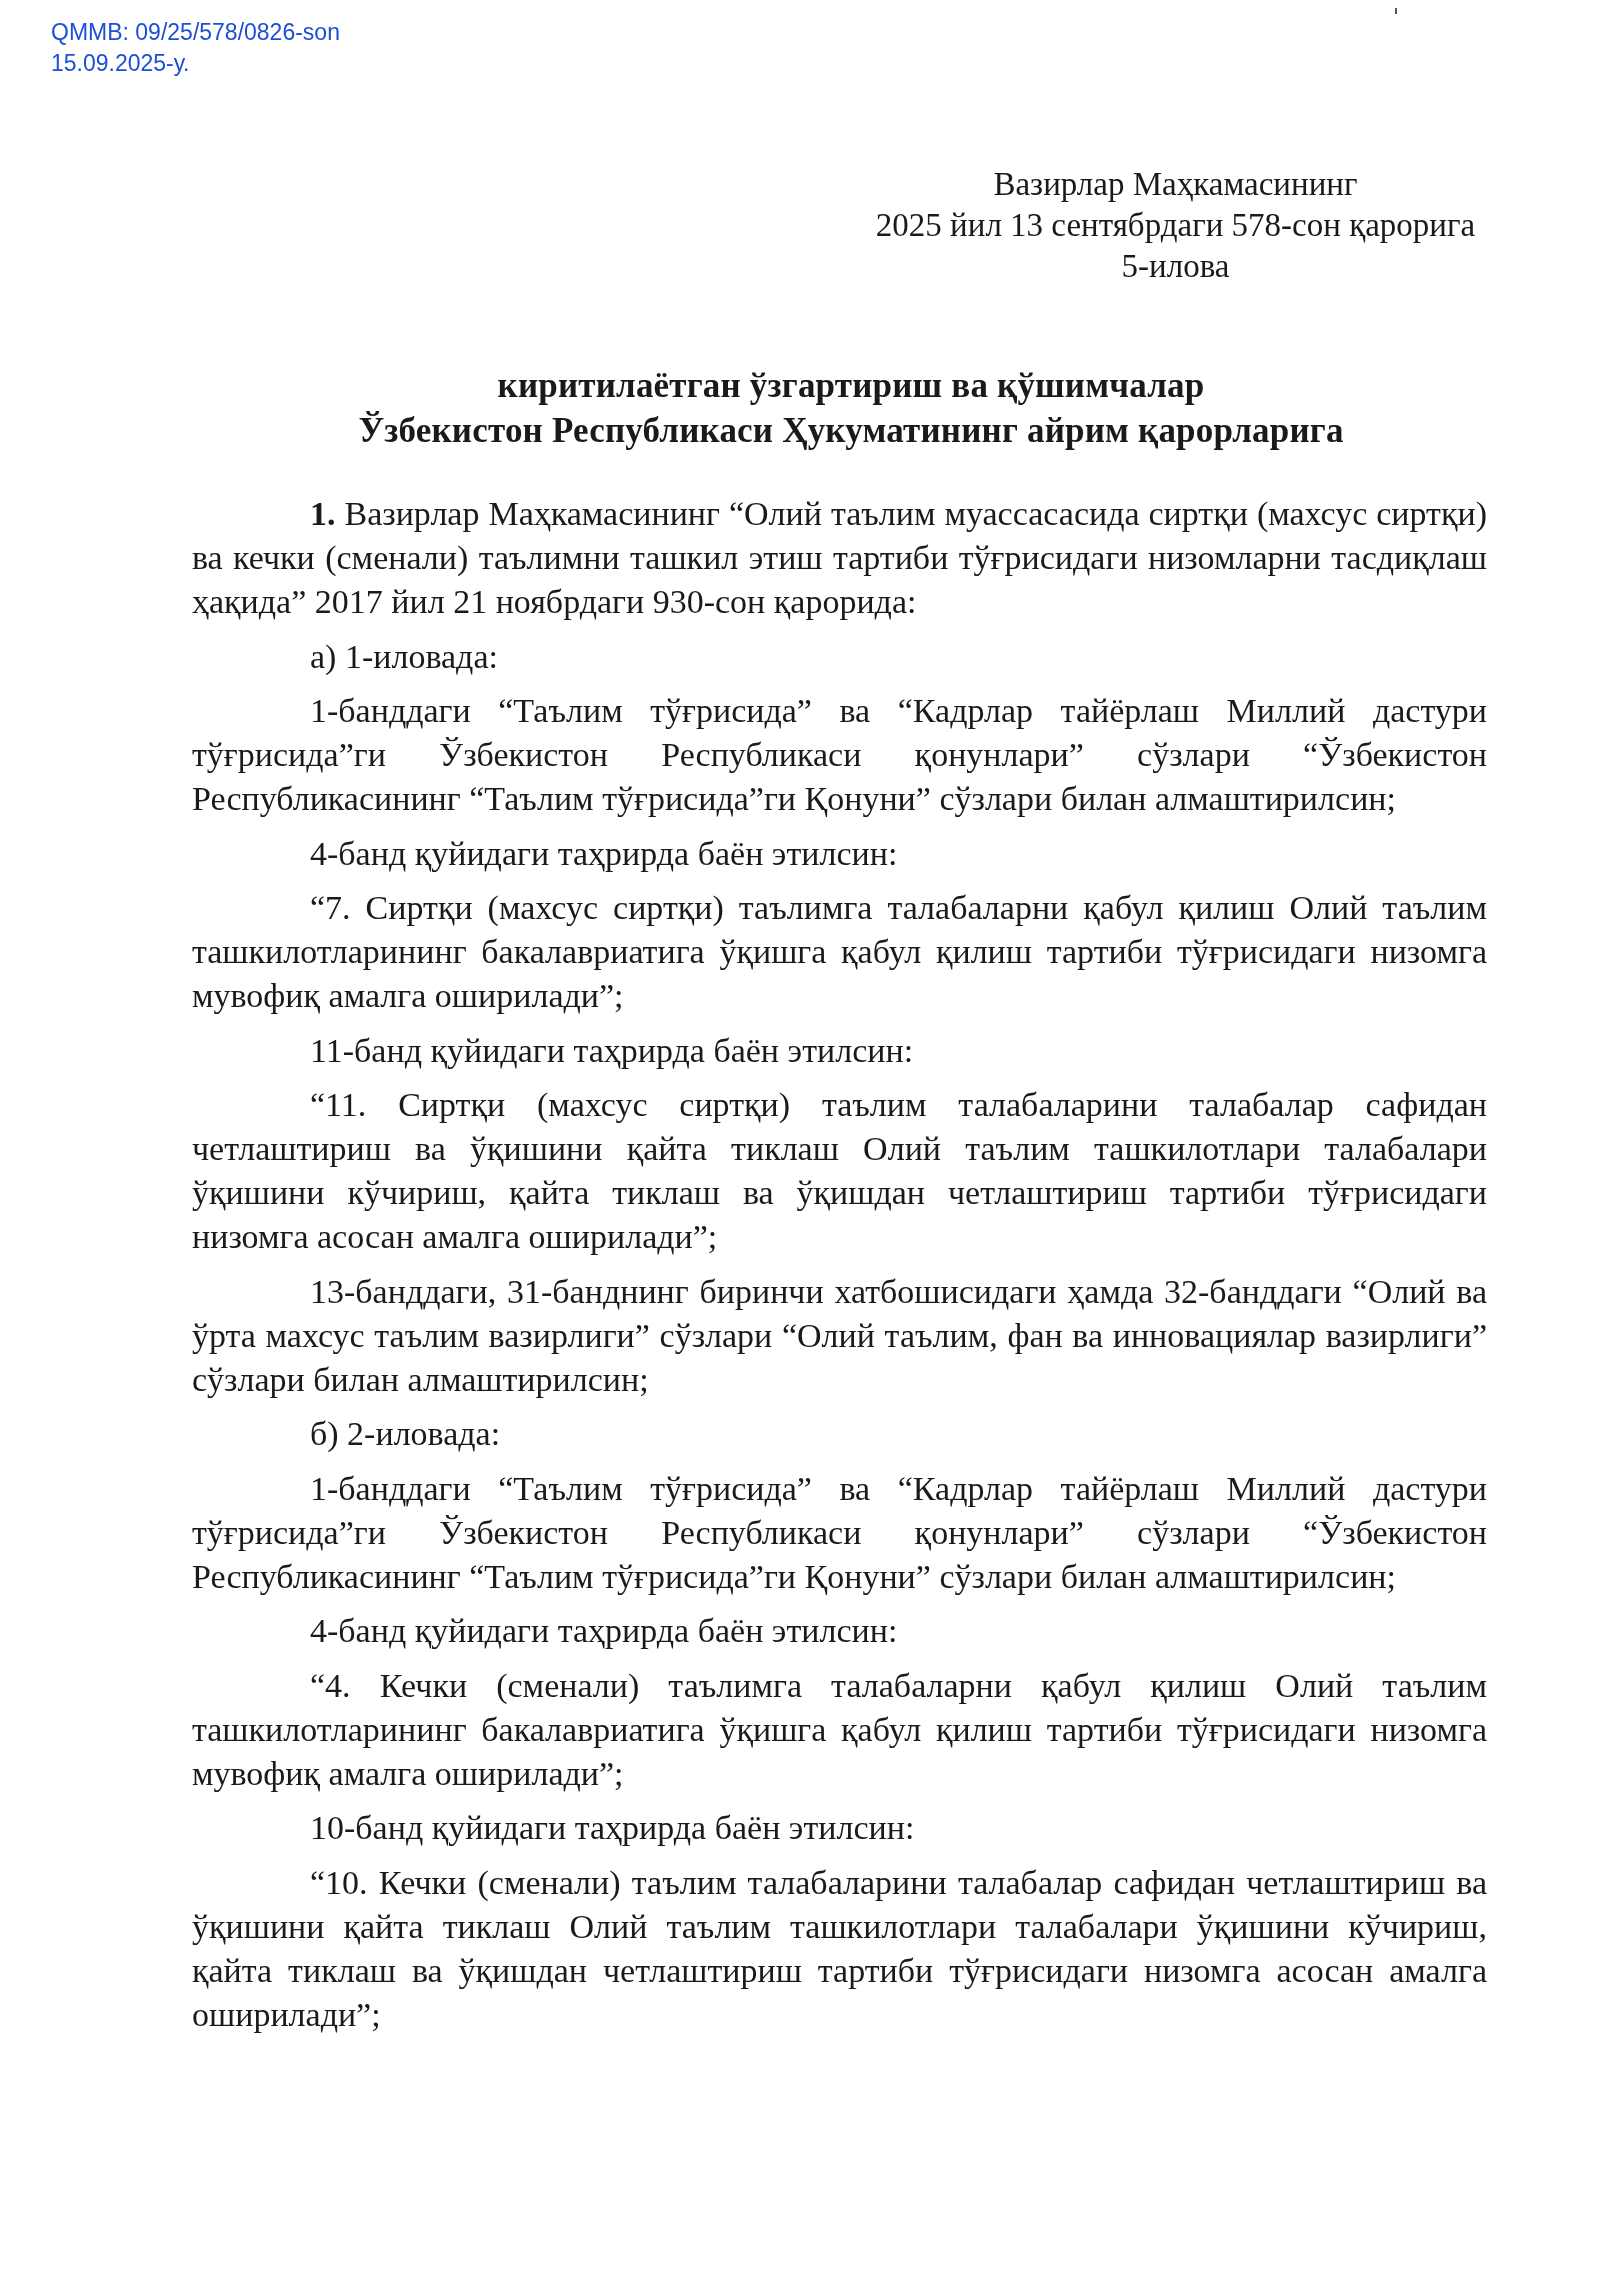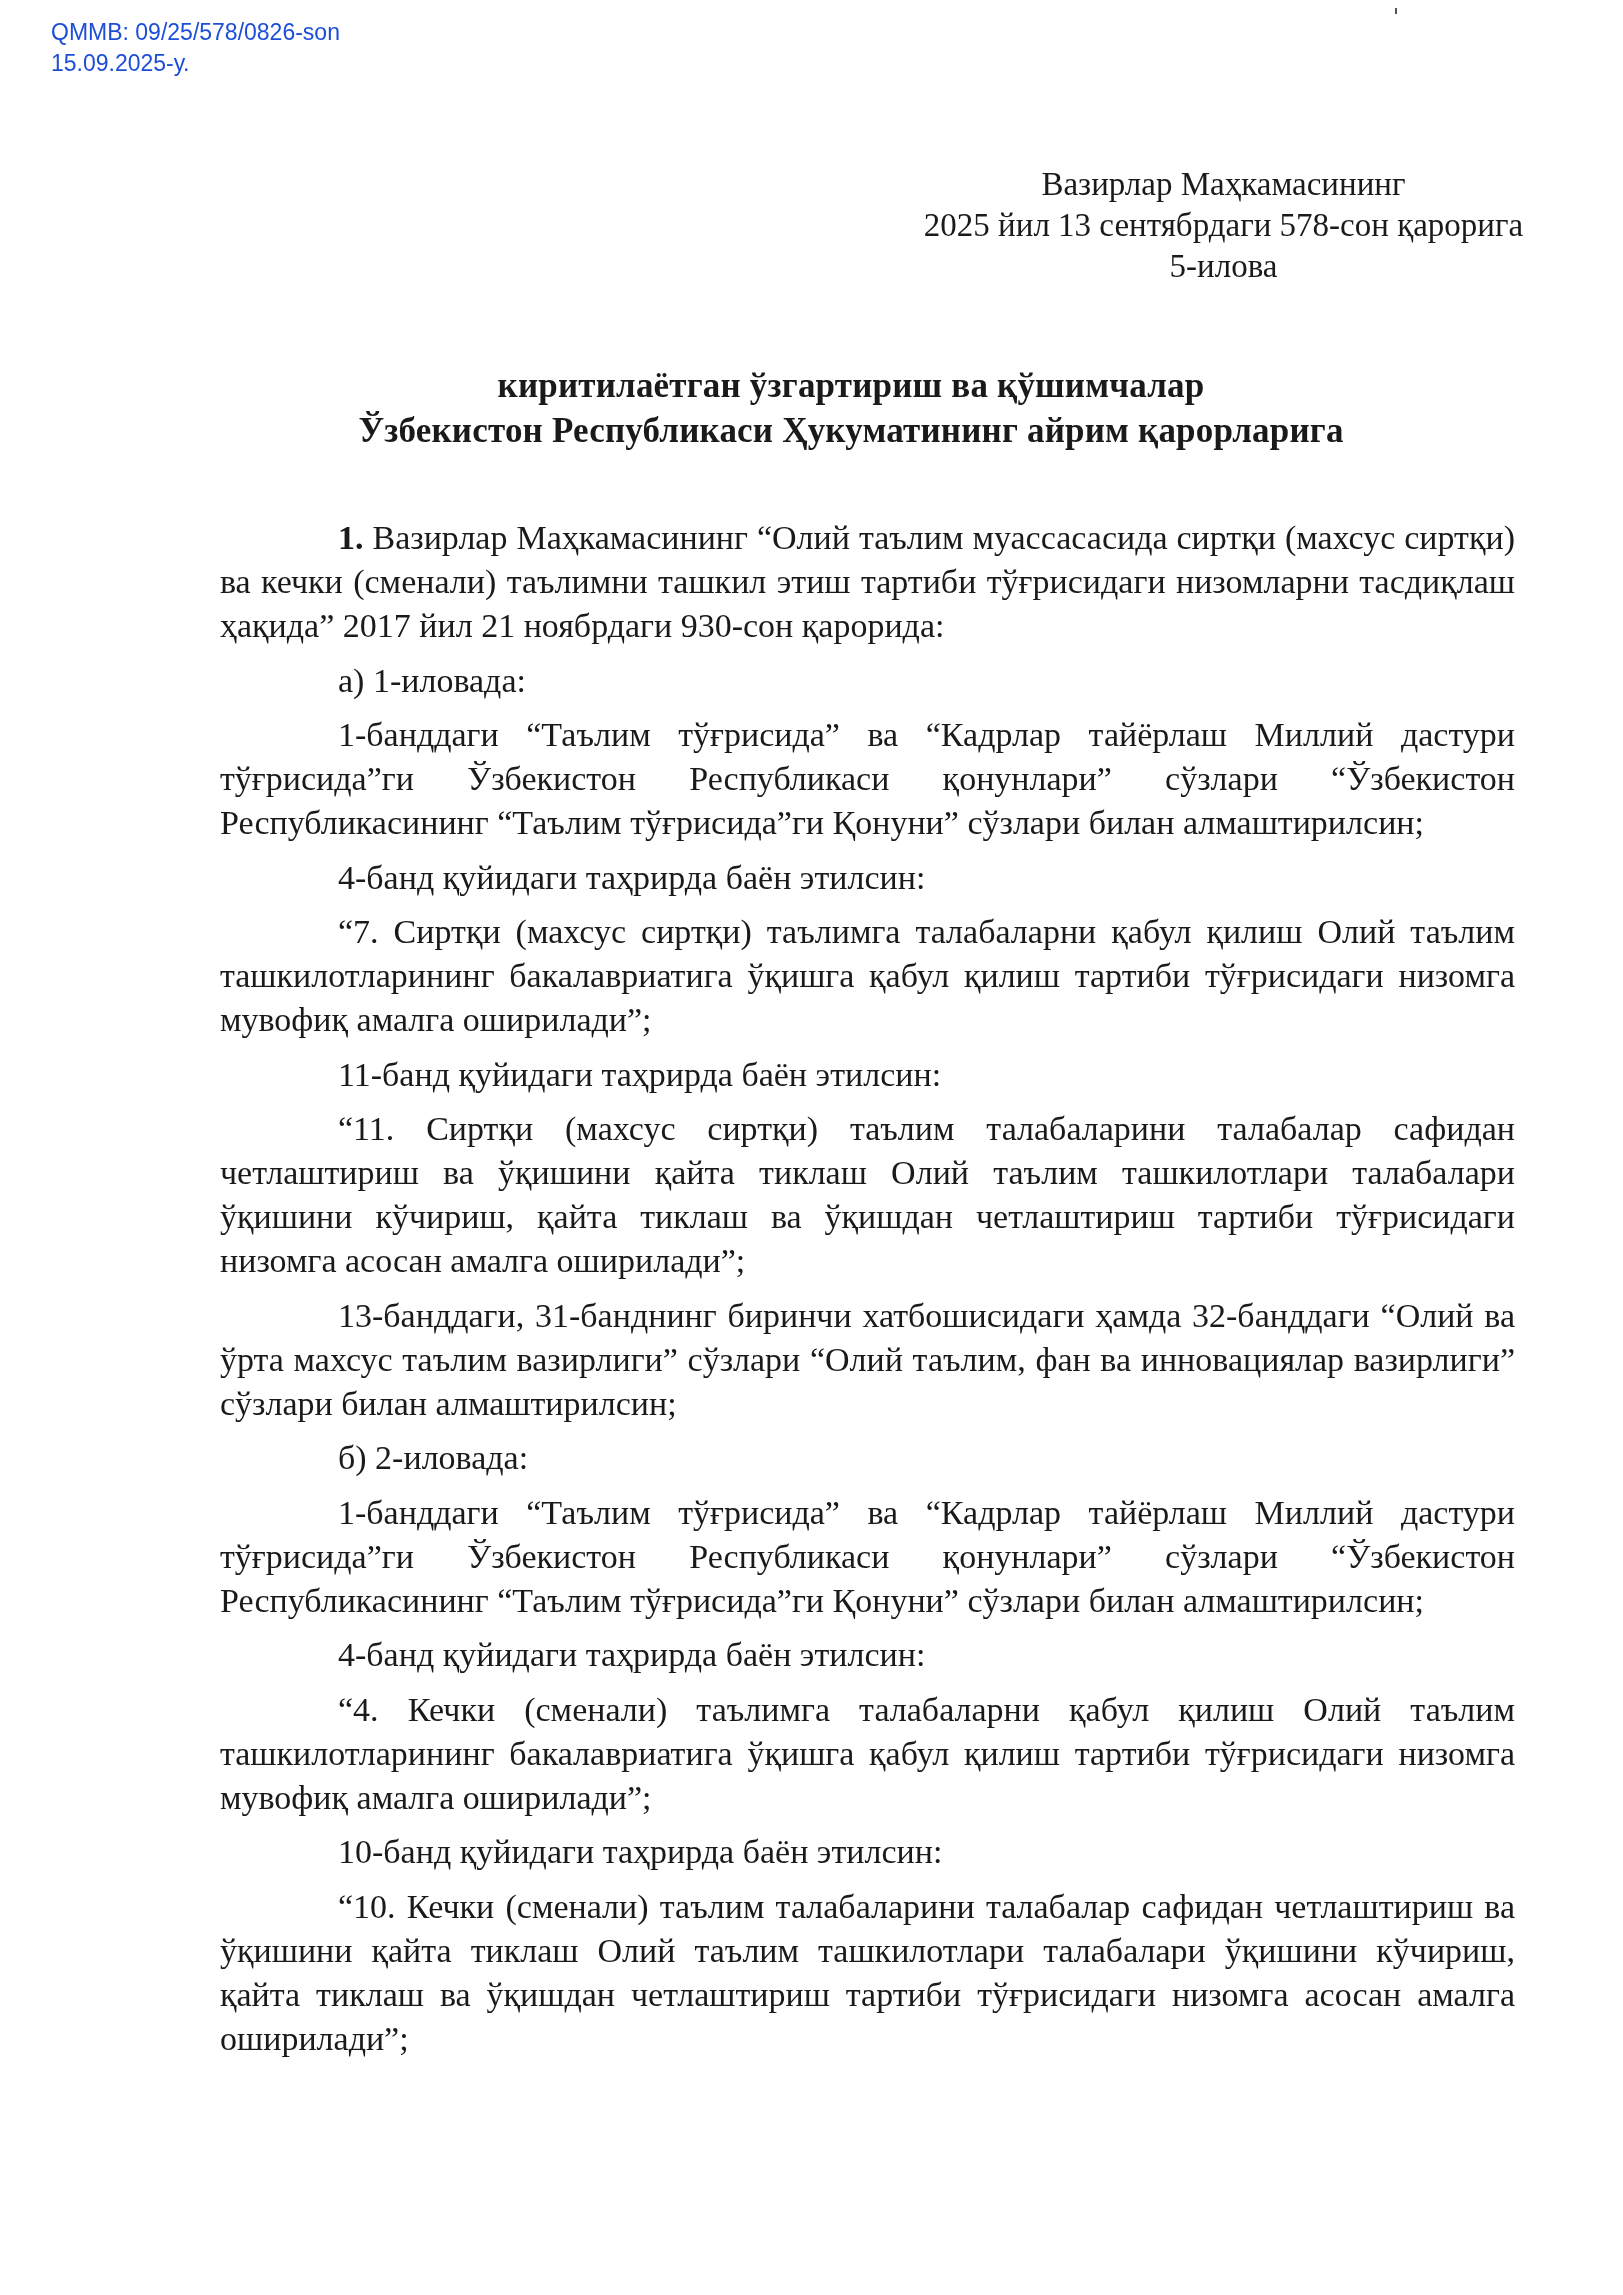--- a/index.html
+++ b/index.html
@@ -8,30 +8,30 @@
     position: absolute; left: 51px; top: 17px;
     font-family: "Liberation Sans", sans-serif;
     font-size: 23px; line-height: 31px; color: #1d4ed8;
   }
   .doc {
     position: absolute; left: 0; top: 0; width: 1623px;
     font-family: "Liberation Serif", serif; color: #1a1a1a;
   }
   .annex {
     position: absolute; left: 871px; top: 164px; width: 609px;
-    text-align: center; font-size: 33px; line-height: 41px; margin-left: 48px;
+    text-align: center; font-size: 33px; line-height: 41px;
   }
   .title {
     position: absolute; left: 275px; top: 363px; width: 1152px;
     text-align: center; font-weight: bold; font-size: 35px; line-height: 45px;
     letter-spacing: 0.2px;
   }
   .body {
-    position: absolute; left: 220px; top: 492px; width: 1295px;
-    font-size: 34px; line-height: 44px; text-align: justify; margin-top: 24px;
+    position: absolute; left: 192px; top: 492px; width: 1295px;
+    font-size: 34px; line-height: 44px; text-align: justify;
   }
   .body p { margin: 0 0 6.5px 0; text-indent: 118px; }
   .body p.gap { margin-bottom: 10.5px; }
   .body .num { font-weight: bold; }
   .mark {
     position: absolute; left: 1395px; top: 7.9px; width: 2px; height: 6.5px; background: #555;
   }
 </style>
 </head>
 <body>

